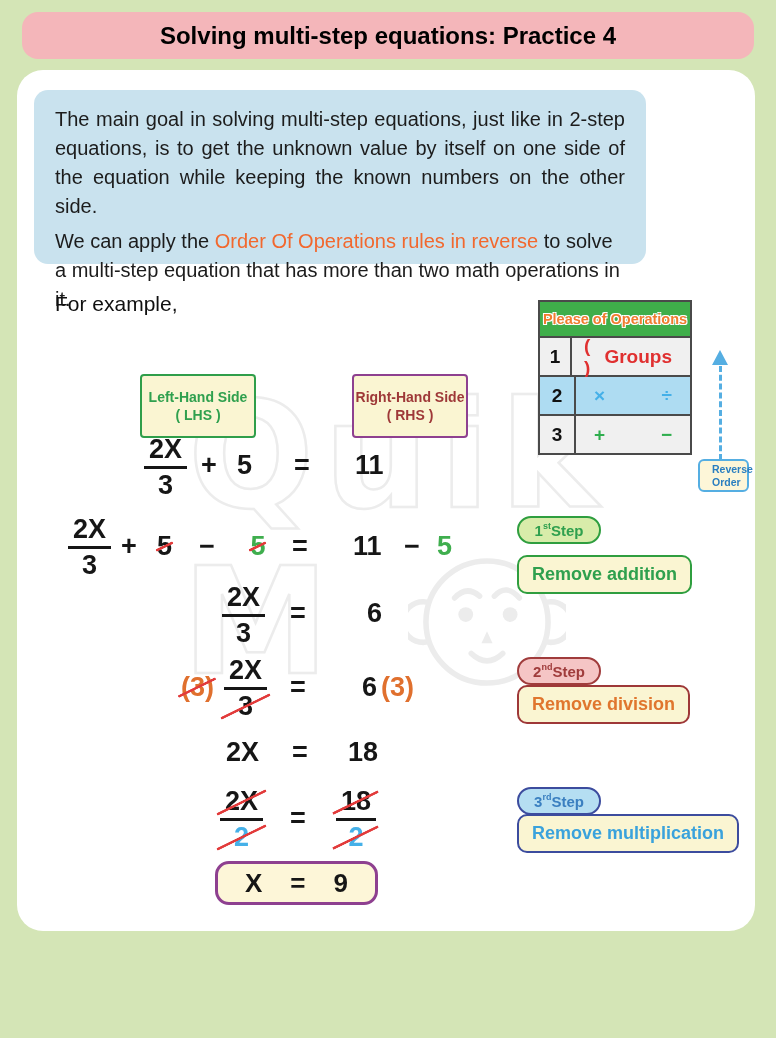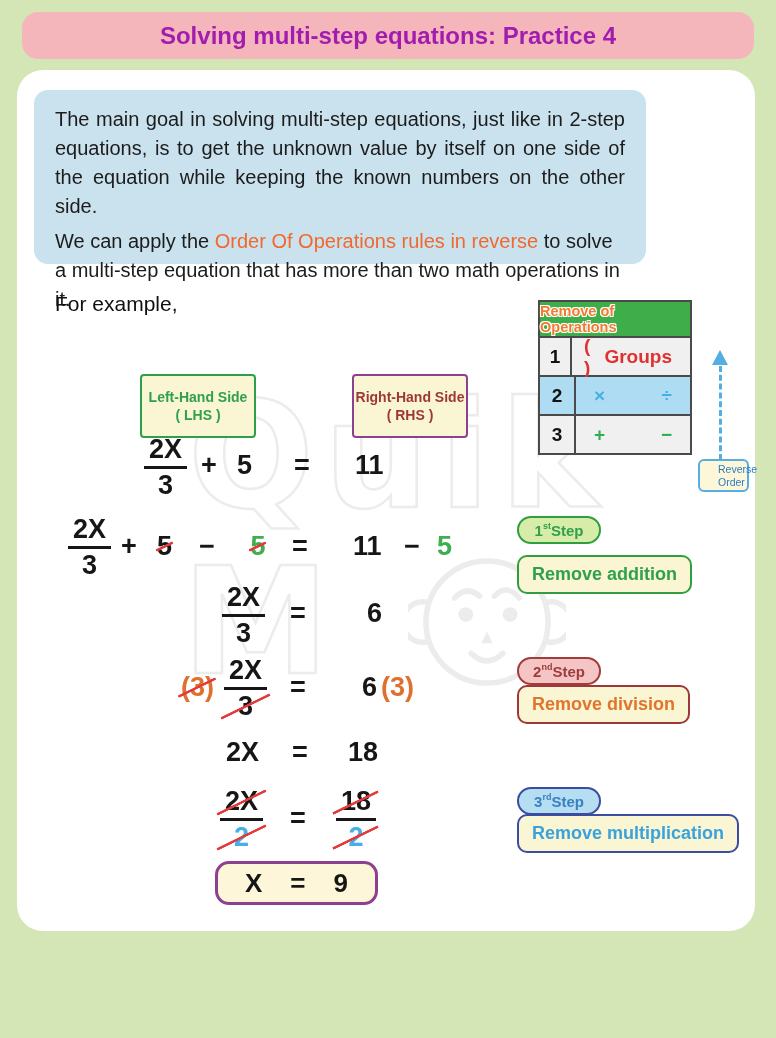--- a/index.html
+++ b/index.html
@@ -7,21 +7,21 @@
   .page {
     position:relative; width:776px; height:1038px;
     background:#d4e5b6; overflow:hidden;
     font-family:"Liberation Sans", sans-serif; color:#161616;
   }
   .banner {
     position:absolute; background:#f4b6ba; border-radius:16px;
     display:flex; align-items:center; justify-content:center;
   }
   .header-banner { left:22px; top:12px; width:732px; height:47px; }
-  .header-banner .title { font-size:24px; font-weight:bold; color:#a21caf; }
+  .header-banner .title { font-size:24px; font-weight:bold; color:#000000; }
   .card {
     position:absolute; left:17px; top:70px; width:738px; height:861px;
     background:#ffffff; border-radius:26px;
   }
   
   .wm {
     position:absolute; font-weight:bold; letter-spacing:10px;
     color:transparent; -webkit-text-stroke:2.5px #ececec;
     font-family:"DejaVu Sans", sans-serif; line-height:1;
   }
@@ -61,22 +61,22 @@
   
   .rev-line { position:absolute; left:719px; top:366px; height:94px; border-left:3px dashed #55aee2; }
   .rev-head {
     position:absolute; left:712px; top:350px; width:0; height:0;
     border-left:8px solid transparent; border-right:8px solid transparent;
     border-bottom:15px solid #55aee2;
   }
   .rev-box {
     position:absolute; left:698px; top:459px; width:51px;
     background:#fdf6d8; border:2px solid #55aee2; border-radius:6px;
-    text-align:center; font-size:10.5px; font-weight:normal; color:#2a7ec0;
-    line-height:1.2; padding:2px 18px;
+    text-align:center; font-size:10.5px; font-weight:bold; color:#2a7ec0;
+    line-height:1.2; padding:2px 12px;
   }
   
   .side-badge {
     position:absolute; width:116px; background:#faf5d2; border-radius:4px;
     text-align:center; font-weight:bold; font-size:14px; line-height:1.3; padding:12px 0;
   }
   .lhs { left:140px; top:374px; border:2px solid #2f9e4a; color:#2fa04e; }
   .rhs { left:352px; top:374px; border:2px solid #8e4090; color:#9e3838; }
   
   .eq-row { position:absolute; font-weight:bold; font-size:27px; color:#161616; }
@@ -150,21 +150,21 @@
   </div>
 
   <div class="info-box">
     <p>The main goal in solving multi-step equations, just like in 2-step equations, is to get the unknown value by itself on one side of the equation while keeping the known numbers on the other side.</p>
     <p class="p2"><span>We can apply the </span><span class="hl">Order Of Operations rules in reverse</span><span> to solve</span><br><span>a multi-step equation that has more than two math operations in it.</span></p>
   </div>
 
   <div class="for-example">For example,</div>
 
   <div class="ooo">
-    <div class="ooo-header">Remove of Operations</div>
+    <div class="ooo-header">Please of Operations</div>
     <div class="ooo-row">
       <div class="ooo-num">1</div>
       <div class="ooo-ops groups">
         <span>( )</span>
         <span>Groups</span>
       </div>
     </div>
     <div class="ooo-row blue">
       <div class="ooo-num">2</div>
       <div class="ooo-ops">

